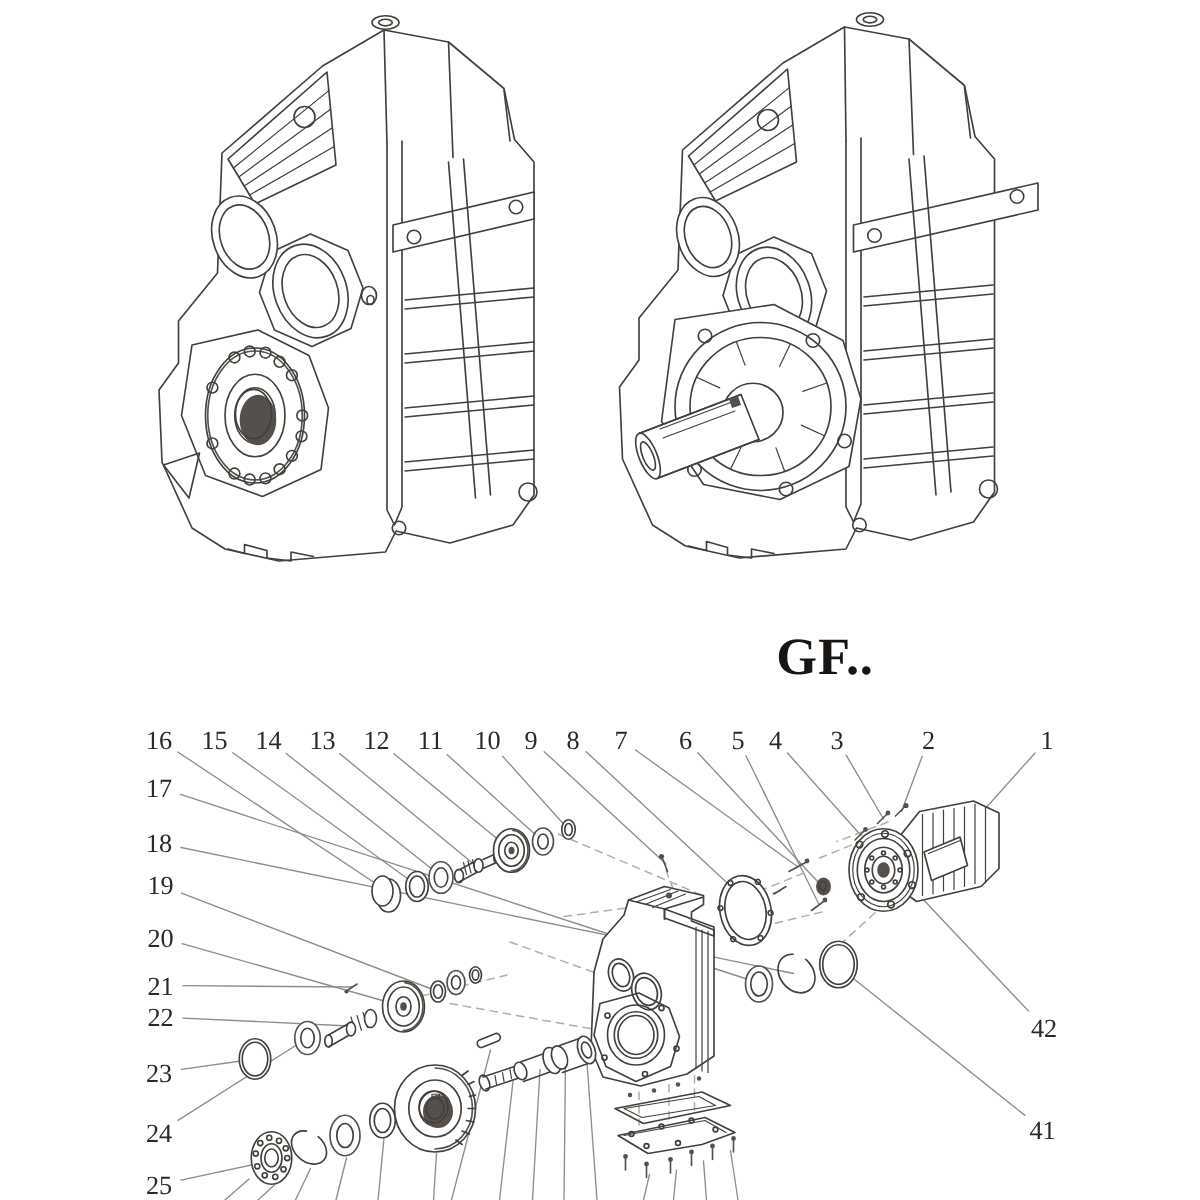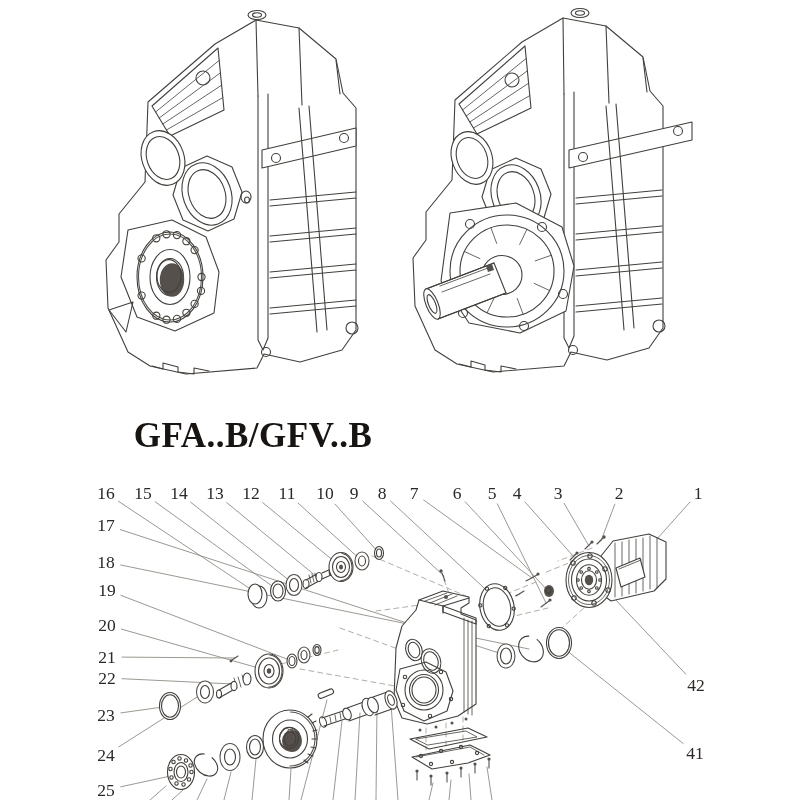--- a/index.html
+++ b/index.html
@@ -522,15 +522,15 @@
         <text x="107" y="663" class="callout">21</text>
         <text x="107" y="684" class="callout">22</text>
         <text x="106" y="721" class="callout">23</text>
         <text x="106" y="761" class="callout">24</text>
         <text x="106" y="796" class="callout">25</text>
         <text x="695" y="759" class="callout">41</text>
         <text x="696" y="691" class="callout">42</text>
       </g>
 </svg>
 
-<div class="model-label left">GFA..B/GFV..B</div>
+<div class="model-label right">GF..</div>
 
 </div>
 
 </body></html>

